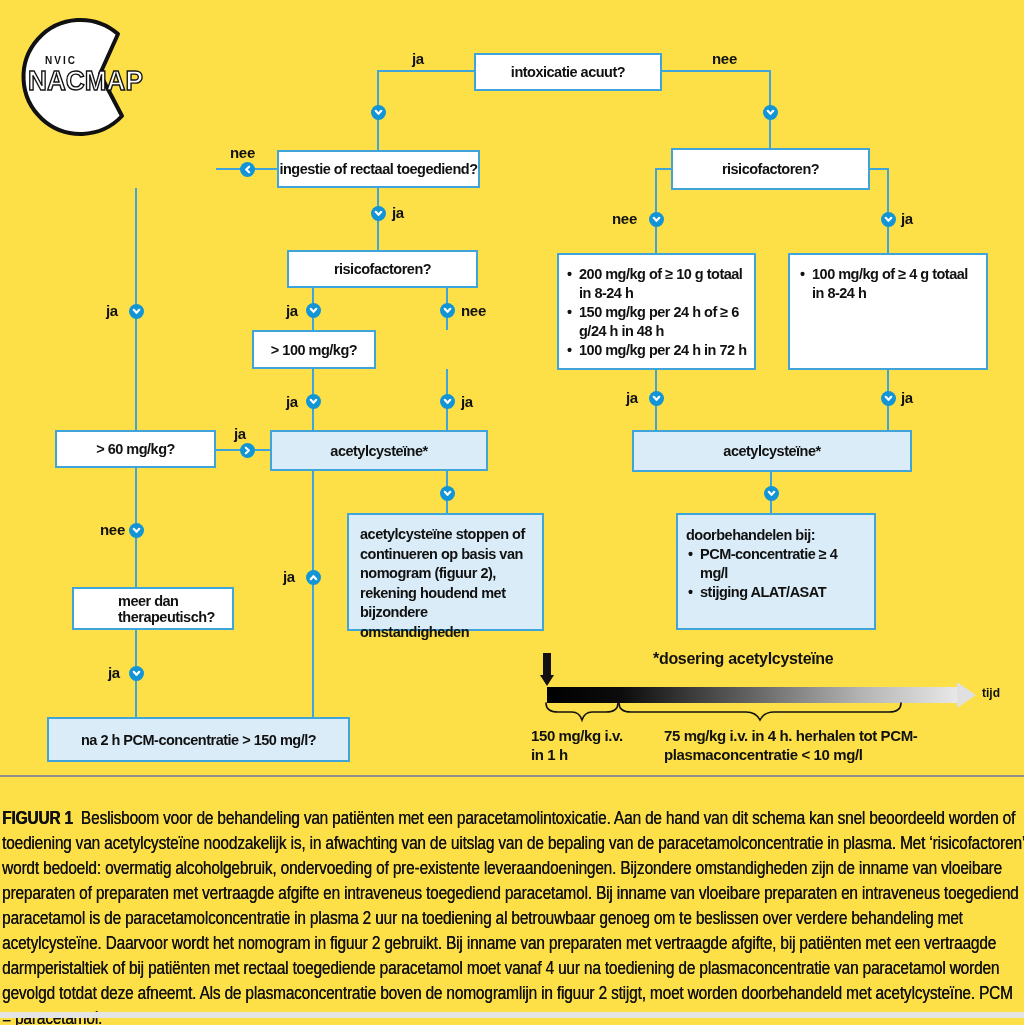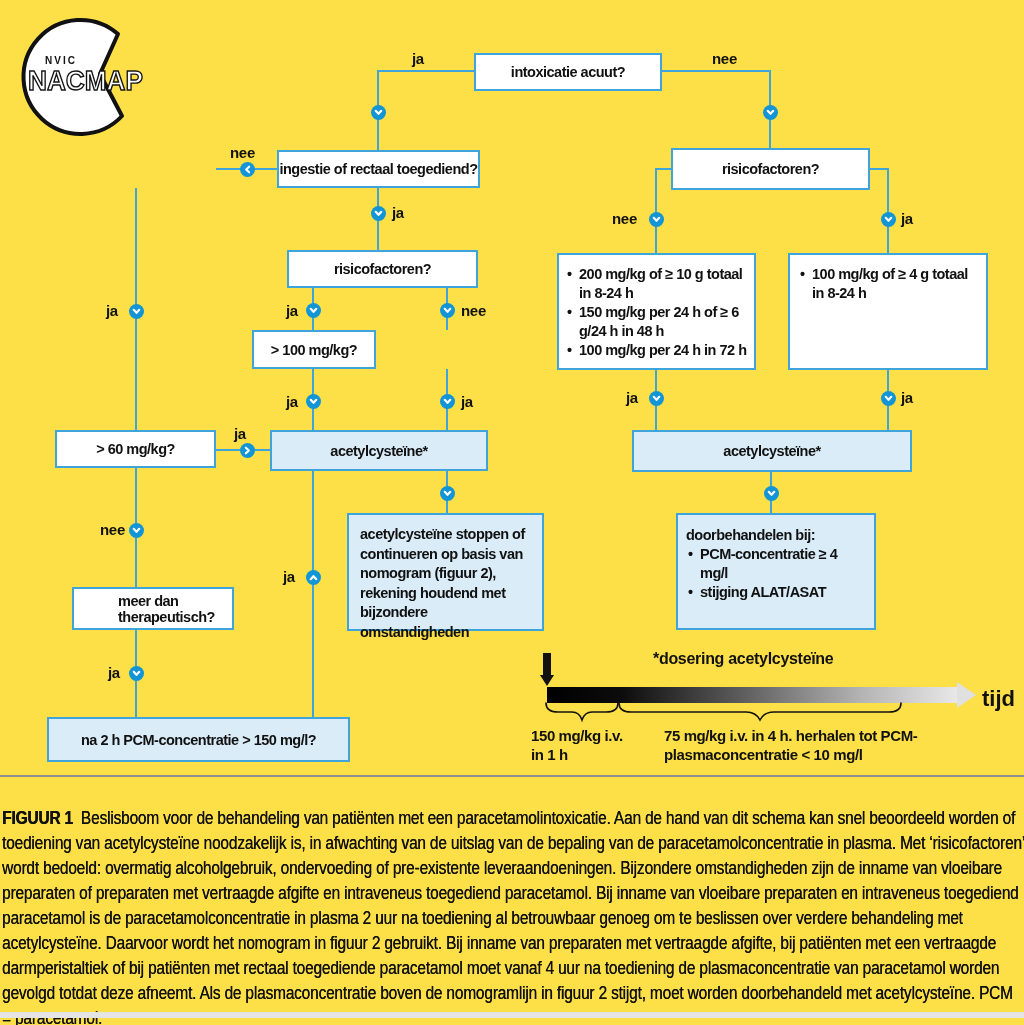--- a/index.html
+++ b/index.html
@@ -30,21 +30,21 @@
   .elabel{position:absolute;font-weight:700;font-size:15px;letter-spacing:-0.3px;z-index:3;color:#111;}
   
   .dose-title{position:absolute;left:653px;top:650px;font-weight:700;font-size:16px;letter-spacing:-0.3px;}
   .grad-bar{position:absolute;left:547px;top:687px;width:412px;height:16px;
             background:linear-gradient(to right,#000 0%,#0c0c0c 18%,#5f5f5f 48%,#b3b3b3 76%,#e9e9e9 100%);}
   .grad-head{position:absolute;left:957px;top:682px;width:0;height:0;
              border-top:13px solid transparent;border-bottom:13px solid transparent;border-left:19px solid #e0e0e0;}
   .start-arrow-stem{position:absolute;left:543px;top:653px;width:8px;height:23px;background:#111;}
   .start-arrow-head{position:absolute;left:540px;top:675px;width:0;height:0;
                     border-left:7px solid transparent;border-right:7px solid transparent;border-top:11px solid #111;}
-  .tijd{position:absolute;left:982px;top:686px;font-weight:700;font-size:22px;}
+  .tijd{position:absolute;left:982px;top:686px;font-weight:700;font-size:12px;}
   .brace{position:absolute;z-index:2;}
   .phase{position:absolute;font-weight:700;font-size:15px;letter-spacing:-0.4px;line-height:19px;}
   .phase1{left:531px;top:726px;width:104px;}
   .phase2{left:664px;top:726px;width:255px;}
   
   .divider{position:absolute;left:0;top:775px;width:1024px;height:2px;background:#8f8f8f;}
   .bottom-band{position:absolute;left:0;top:1012px;width:1024px;height:6px;background:#e4e4e4;}
   .caption{position:absolute;left:2px;top:788px;width:1160px;transform:scaleX(0.882);transform-origin:0 0;
            font-size:17.5px;line-height:25px;letter-spacing:-0.2px;color:#111;text-shadow:0.3px 0 #111;}
   .caption strong{text-shadow:0.6px 0 #111;}

